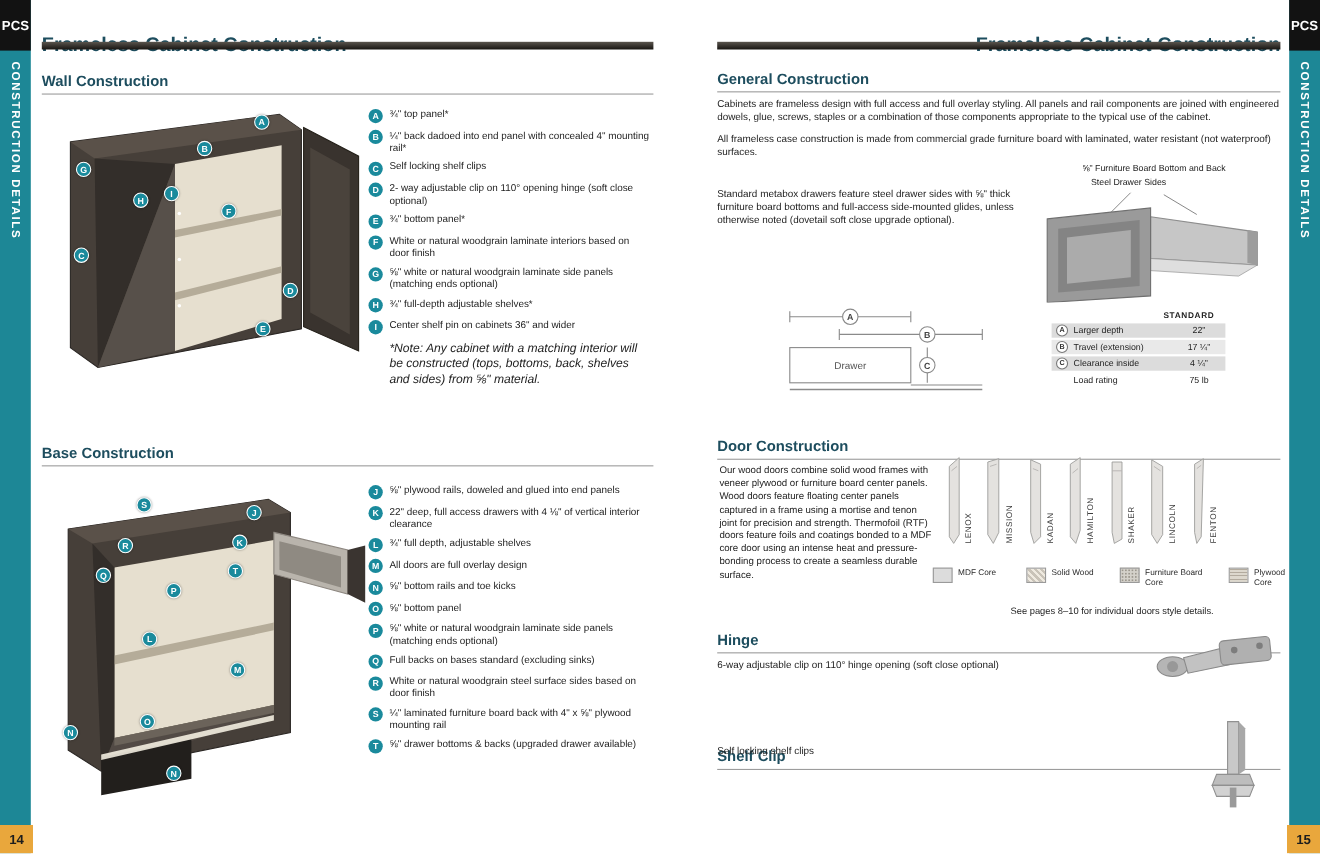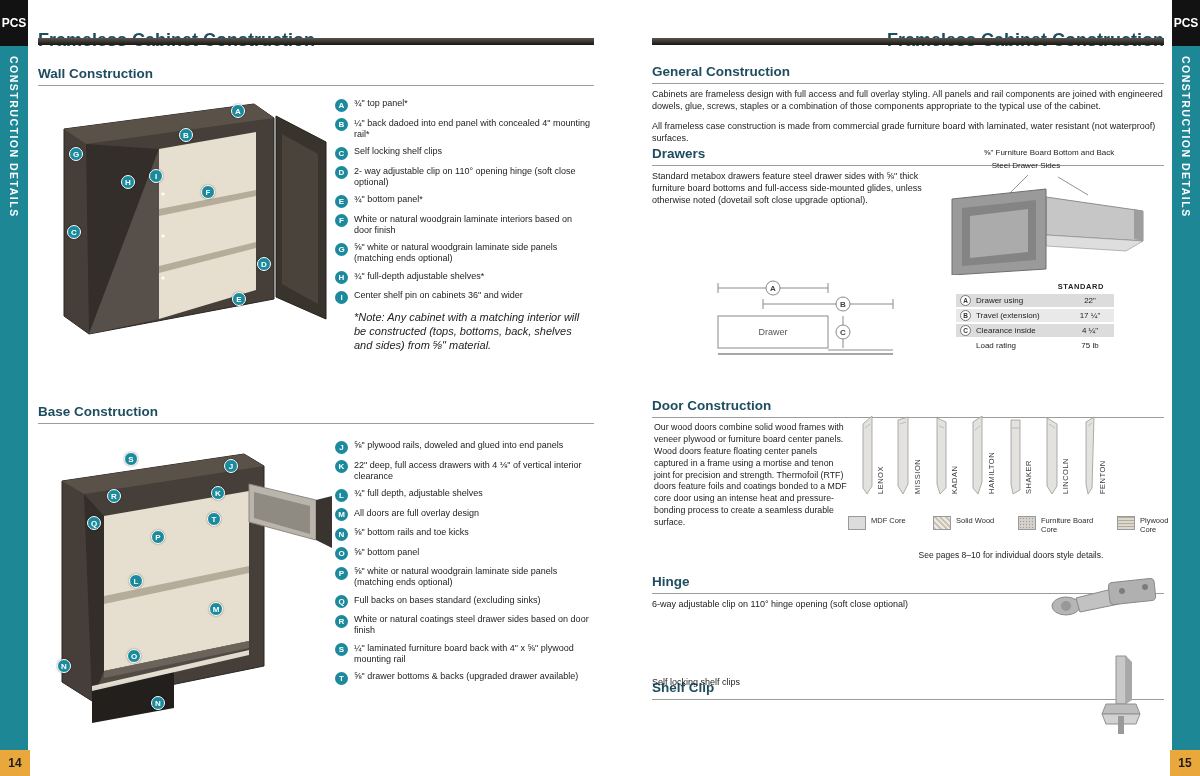--- a/index.html
+++ b/index.html
@@ -250,21 +250,21 @@
             <span class="txt">⅝" white or natural woodgrain laminate side panels (matching ends optional)</span>
           </div>
 
           <div class="li">
             <span class="dot">Q</span>
             <span class="txt">Full backs on bases standard (excluding sinks)</span>
           </div>
 
           <div class="li">
             <span class="dot">R</span>
-            <span class="txt">White or natural coatings steel drawer sides based on door finish</span>
+            <span class="txt">White or natural woodgrain steel surface sides based on door finish</span>
           </div>
 
           <div class="li">
             <span class="dot">S</span>
             <span class="txt">¼" laminated furniture board back with 4" x ⅝" plywood mounting rail</span>
           </div>
 
           <div class="li">
             <span class="dot">T</span>
             <span class="txt">⅝" drawer bottoms &amp; backs (upgraded drawer available)</span>
@@ -277,21 +277,20 @@
     <h1 class="page-title" style="left:0; width:516px; text-align:right;">Frameless Cabinet Construction</h1>
     <div class="title-bar" style="left:4px; top:38px; width:512px;"></div>
 
     <h2 class="sec" style="left:4px; top:64px; width:512px;">General Construction</h2>
     <div class="para" style="left:4px; top:88px; width:512px;">
 
     <p>Cabinets are frameless design with full access and full overlay styling. All panels and rail components are joined with engineered dowels, glue, screws, staples or a combination of those components appropriate to the typical use of the cabinet.</p>
         <p>All frameless case construction is made from commercial grade furniture board with laminated, water resistant (not waterproof) surfaces.</p>
       </div>
 
-    <h2 class="sec" style="left:4px; top:146px; width:512px;">Drawers</h2>
     <div class="para" style="left:4px; top:170px; width:276px;">
 
     <p>Standard metabox drawers feature steel drawer sides with ⅝" thick furniture board bottoms and full-access side-mounted glides, unless otherwise noted (dovetail soft close upgrade optional).</p>
       </div>
 
     <div class="dlabel" style="left:288px; top:148px; width:226px;">⅝" Furniture Board Bottom and Back</div>
     <div class="dlabel" style="left:288px; top:161px; width:180px;">Steel Drawer Sides</div>
 
     <div class="illus" style="left:290px; top:175px; width:222px; height:100px;">
       <svg width="222" height="100" viewBox="0 0 222 100">
@@ -327,21 +326,21 @@
         <text x="80" y="59" font-size="9" text-anchor="middle" fill="#555">Drawer</text>
       </svg>
     </div>
 
     <div class="spec-table" style="left:268px; top:282px;padding-left:40px;">
       <div class="spec-head">STANDARD</div>
       <div class="spec-rows">
 
           <div class="spec-row">
             <span class="spec-dot">A</span>
-            <span class="spec-label">Drawer using</span>
+            <span class="spec-label">Larger depth</span>
             <span class="spec-value">22"</span>
           </div>
 
           <div class="spec-row">
             <span class="spec-dot">B</span>
             <span class="spec-label">Travel (extension)</span>
             <span class="spec-value">17 ¼"</span>
           </div>
 
           <div class="spec-row">

